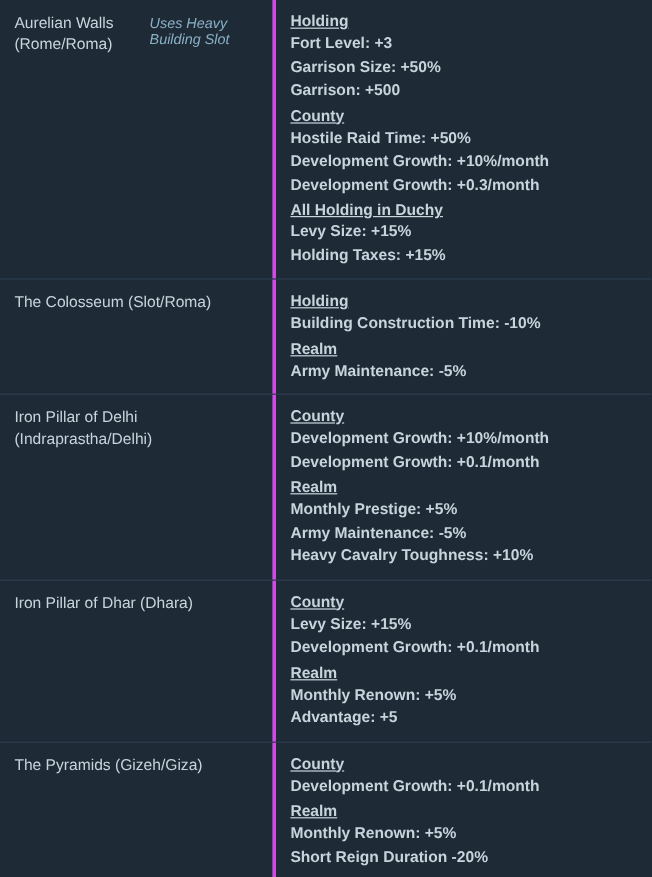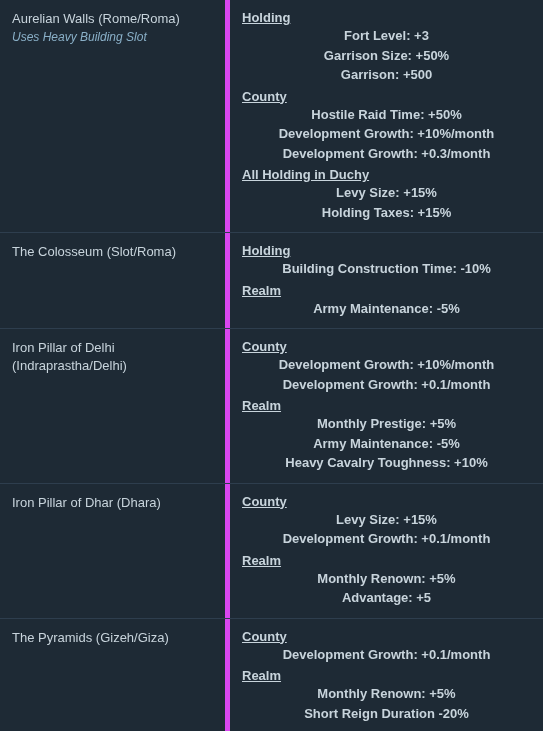--- a/index.html
+++ b/index.html
@@ -27,23 +27,23 @@
     }
 
     .table-row:last-child {
       border-bottom: none;
     }
 
     .col-name {
       width: 230px;
       min-width: 230px;
       padding: 10px 12px;
-      border-right: 5px solid #d946ef;
+      border-right: 3px solid #d946ef;
       display: flex;
-      flex-direction: column;
+      flex-direction: row;
       justify-content: flex-start;
     }
 
     .col-effects {
       flex: 1;
       padding: 10px 12px;
       font-weight: bold;
     }
 
     .building-name {
@@ -70,21 +70,20 @@
 
     .section-header:first-child {
       margin-top: 0;
     }
 
     .effect-line {
       color: #c8d4dc;
       font-size: 13px;
       line-height: 1.5;
       display: block;
-      text-align: center;
     }
   </style>
 </head>
 <body>
 
 <div class="table-container">
 <div class="table-row">
       <div class="col-name">
         <span class="building-name">Aurelian Walls (Rome/Roma)</span>
         <span class="building-subtitle">Uses Heavy Building Slot</span>

